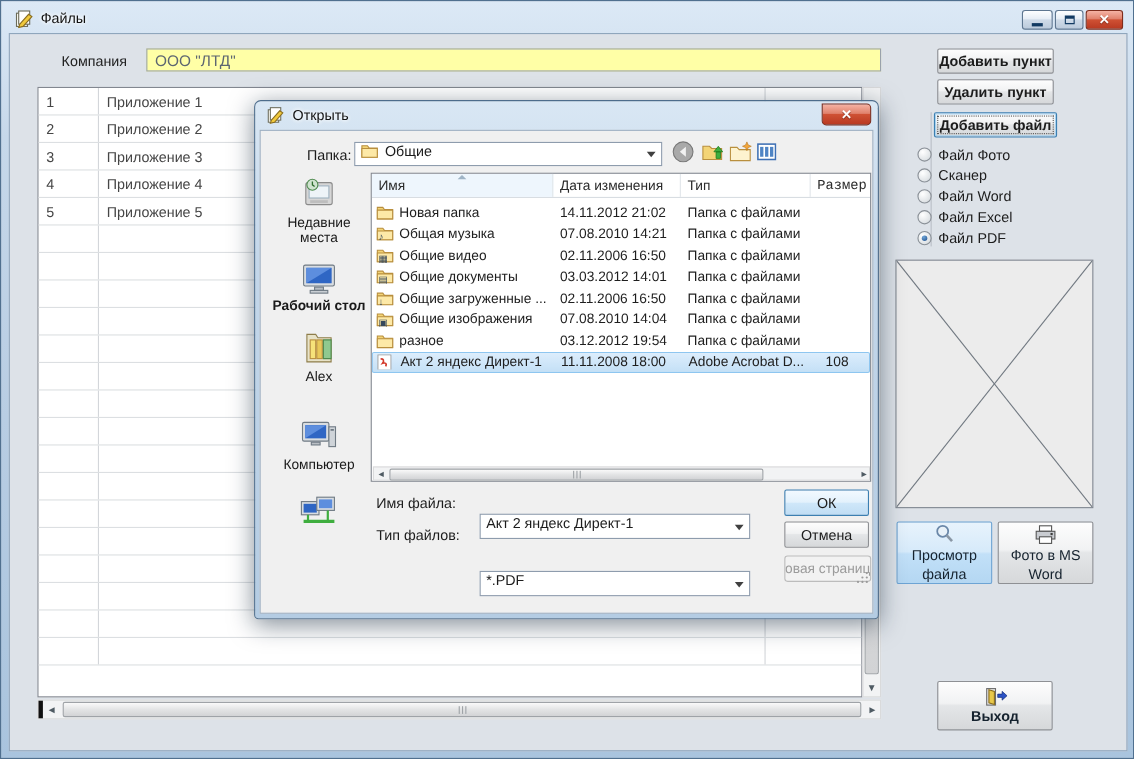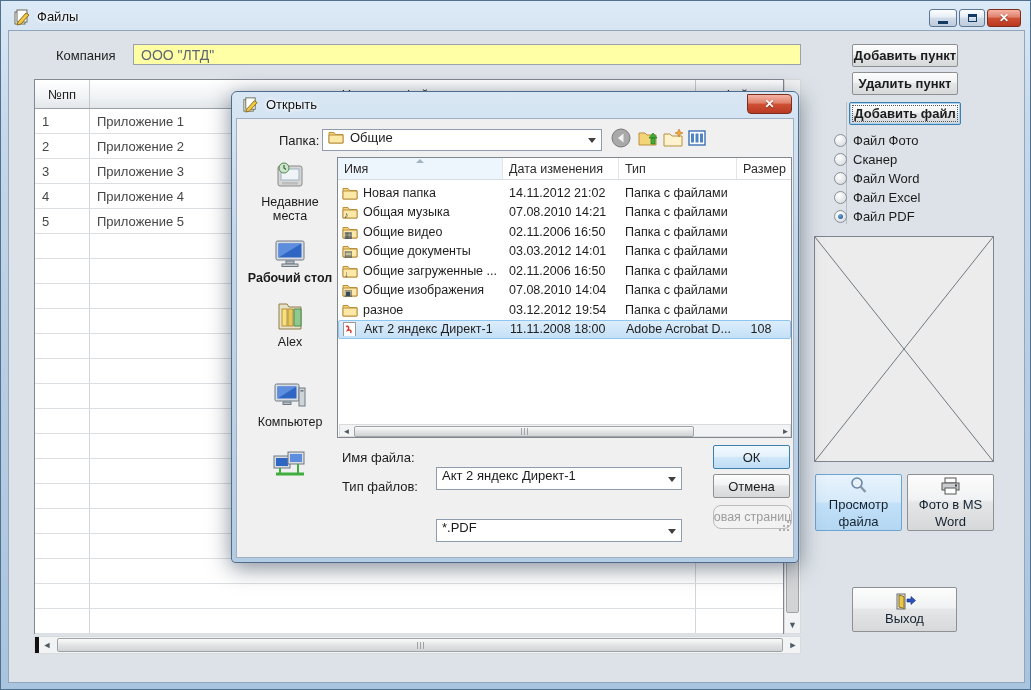--- a/index.html
+++ b/index.html
@@ -71,21 +71,21 @@
   .lrow{display:grid;grid-template-columns:165px 116px 118px 1fr;height:19.5px;
         font-size:12.5px;color:#1e1e1e;align-items:center;box-sizing:border-box;}
   .lrow .nc{display:flex;align-items:center;gap:5px;padding-left:4px;overflow:hidden;white-space:nowrap;}
   .lrow .dc{padding-left:6px;white-space:nowrap;overflow:hidden;}
   .lrow .sc{text-align:center;padding-right:6px;white-space:nowrap;}
   .lrow.sel{background:linear-gradient(180deg,#dcedfc,#c4e0f6);border:1px solid #8ec6f0;border-radius:2px;}
   .icon-wrap{position:relative;width:16px;height:14px;display:inline-block;flex:0 0 16px;}
   .icon-wrap .badge{position:absolute;left:2px;bottom:-1px;font-size:9px;line-height:9px;color:#35475a;}
   
   .sbitem{position:absolute;width:92px;text-align:center;font-size:12.5px;color:#1a1a1a;line-height:14px;}
-  .graybtn{box-sizing:border-box;border:1px solid #bcbcbc;border-radius:8px;background:#f2f2f2;
+  .graybtn{box-sizing:border-box;border:1px solid #bcbcbc;border-radius:3px;background:#f2f2f2;
            color:#9b9b9b;font-size:12.5px;display:flex;align-items:center;justify-content:center;
            overflow:hidden;white-space:nowrap;}
   .groupline{background:#b9bfc7;}
 </style>
 </head>
 <body>
 
 <div id="app">
 
   <div class="abs" style="left:12px;top:7px;width:18px;height:18px;">
@@ -107,25 +107,20 @@
     </div>
 
   <div class="abs client" style="left:7px;top:29px;width:1017px;height:653px;"></div>
 
   <div class="abs" style="left:55px;top:47px;font-size:13px;color:#222;">Компания</div>
   <div class="abs yellowfield" style="left:132px;top:43px;width:668px;height:21px;">
       <span>ООО "ЛТД"</span>
     </div>
 
   <div class="abs mtable-border" style="left:33px;top:78px;width:750px;height:555px;">
-    <div class="mth" style="height:29px;">
-      <div class="c" style="width:55px;">№пп</div>
-      <div class="c" style="width:606px;">Название файла</div>
-      <div class="c" style="width:87px;border-right:none;">Файл</div>
-    </div>
     <div id="main-rows">
         <div class="mrow">
           <div class="c" style="width: 55px;">1</div>
           <div class="c" style="width: 606px;">Приложение 1</div>
           <div class="c" style="width: 87px; border-right: none;"></div>
         </div>
         <div class="mrow">
           <div class="c" style="width: 55px;">2</div>
           <div class="c" style="width: 606px;">Приложение 2</div>
           <div class="c" style="width: 87px; border-right: none;"></div>
@@ -294,21 +289,21 @@
           <rect x="5" y="2" width="11" height="5" fill="#fff" stroke="#555"></rect>
           <rect x="2" y="7" width="17" height="7" fill="#c9ccd1" stroke="#555"></rect>
           <rect x="5" y="12" width="11" height="6" fill="#fff" stroke="#555"></rect>
           <rect x="15" y="8.5" width="2" height="2" fill="#3d3d3d"></rect>
         </svg>
     </span>
     <span>Фото в MS</span>
     <span>Word</span>
   </div>
 
-  <div class="abs btn7 big" style="left:851px;top:586px;width:105px;height:45px;font-weight:normal;">
+  <div class="abs btn7 big" style="left:851px;top:618px;width:105px;height:45px;font-weight:bold;">
     <span style="height:17px;">
       <svg width="22" height="17" viewBox="0 0 22 17">
           <rect x="3" y="1" width="8" height="15" fill="#e9e9e9" stroke="#6b6b6b"></rect>
           <path d="M5 2 L10 3.5 V15.5 L5 14 Z" fill="#e8c84a" stroke="#8a6d1f"></path>
           <path d="M13 6 h4 v-2.5 l4.5 4 -4.5 4 V9 h-4 Z" fill="#2b52c5" stroke="#122a73" stroke-width="0.6"></path>
         </svg>
     </span>
     <span>Выход</span>
   </div>
 
@@ -426,21 +421,21 @@
         <div class="hc sorted">
             <span>Имя</span>
             <span class="sortcaret"></span>
           </div>
         <div class="hc">
             <span>Дата изменения</span>
           </div>
         <div class="hc">
             <span>Тип</span>
           </div>
-        <div class="hc" style="border-right:none;justify-content:flex-end;padding-right:5px;">
+        <div class="hc" style="border-right:none;justify-content:flex-end;padding-right:5px;font-family:Liberation Mono, monospace;">
             <span>Размер</span>
           </div>
       </div>
       <div id="dlg-rows" style="padding-top:3px;">
           <div class="lrow">
             <div class="nc">
               <span class="icon-wrap"><svg width="16" height="14" viewBox="0 0 16 14">
                   <path d="M1 2.5 h5 l1.5 2 H15 v8.5 H1 Z" fill="#f3d476" stroke="#b98f3e"></path>
                   <path d="M1 5 H15 v8 H1 Z" fill="#fde9a7" stroke="#b98f3e"></path>
                 </svg></span>

